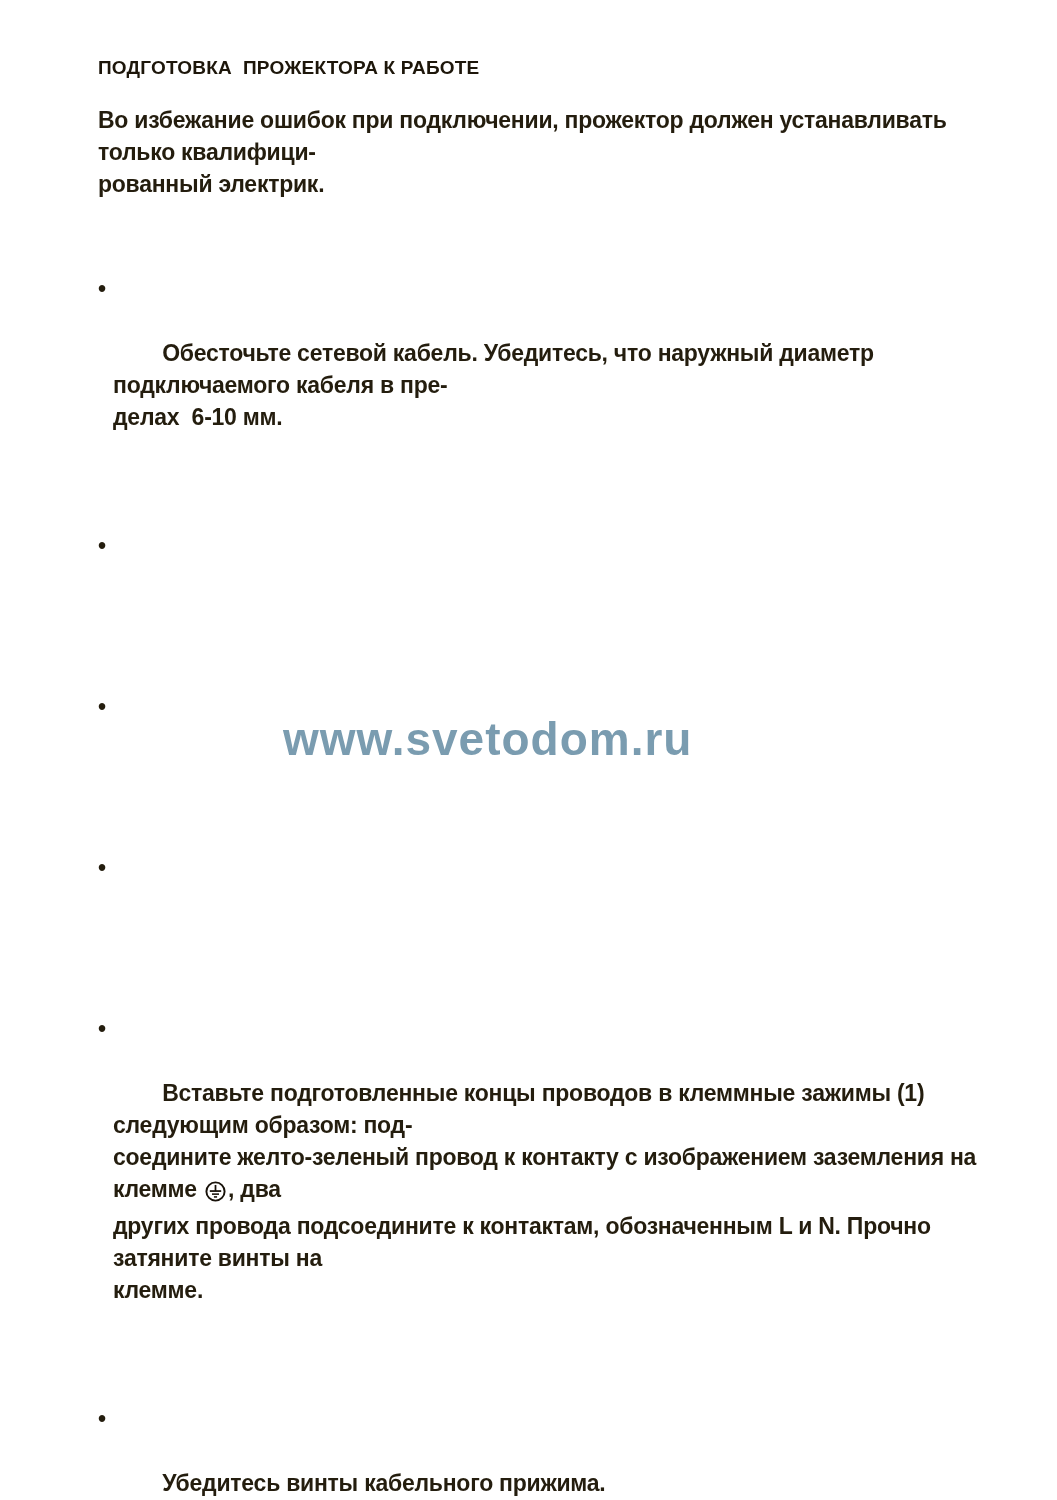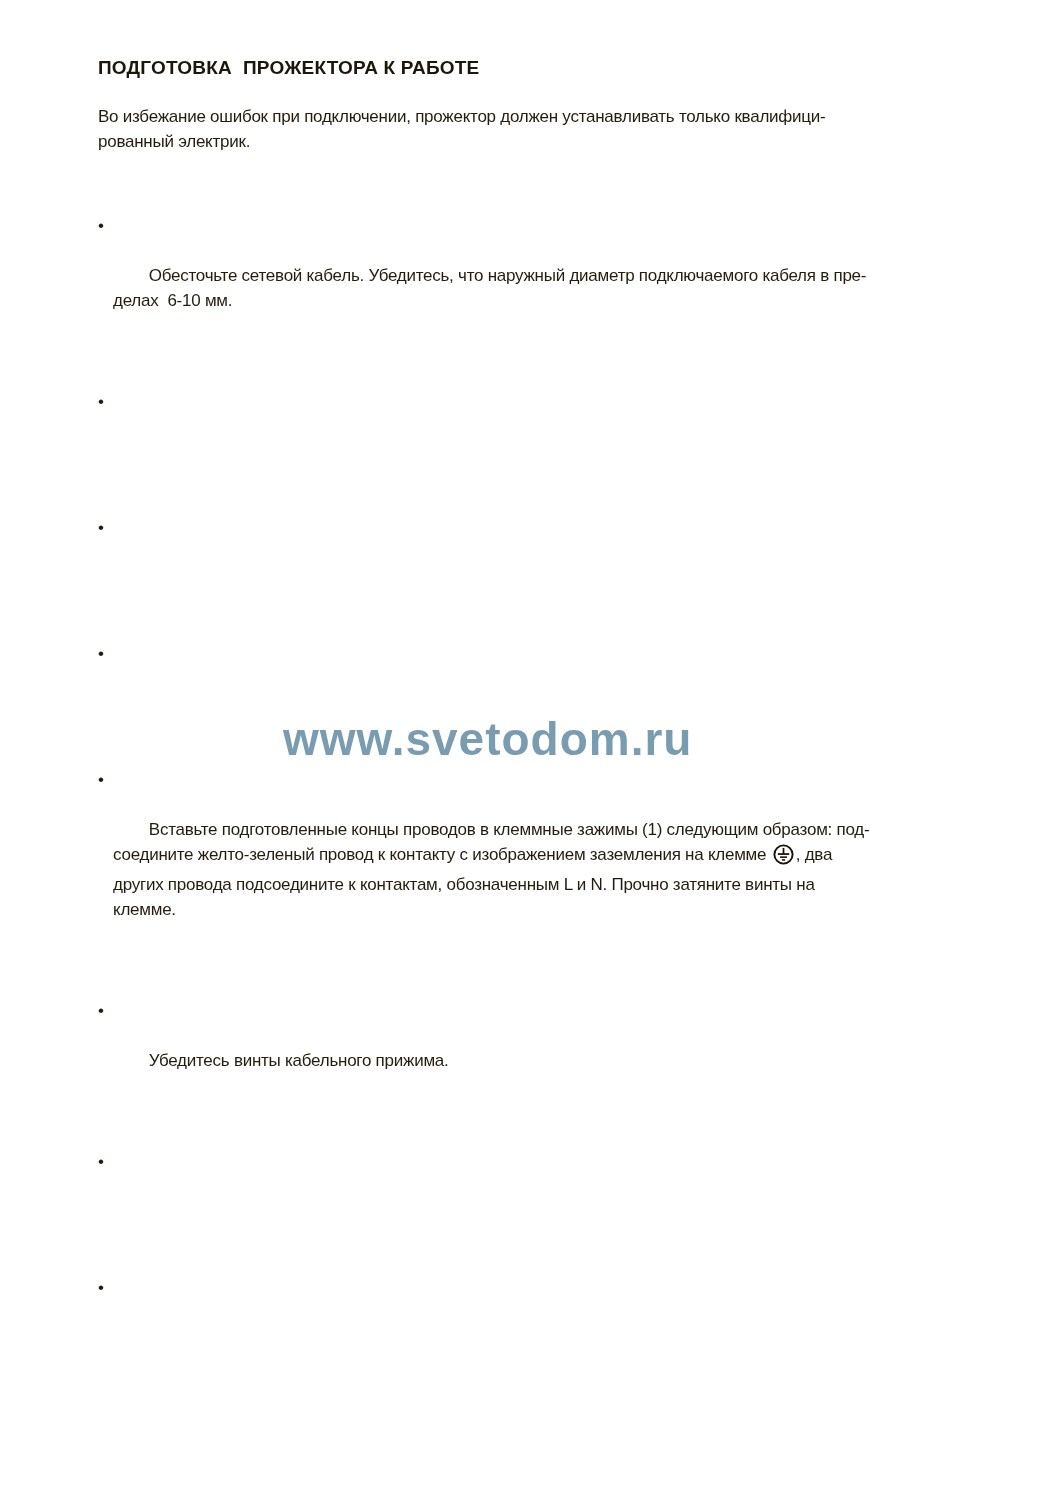--- a/index.html
+++ b/index.html
@@ -12,21 +12,21 @@
     overflow: hidden;
     color: #241d0e;
   }
   .content { padding: 57px 72px 0 98px; }
 
   h1.sec-title {
     font-size: 19px; font-weight: bold; color: #1d160a;
     letter-spacing: 0.2px; margin-bottom: 25px; white-space: pre-wrap;
   }
   .body-text {
-    font-size: 17px; font-weight: normal; line-height: 25px;
+    font-size: 23px; font-weight: bold; line-height: 32px;
     letter-spacing: -0.25px; white-space: pre-wrap;
   }
   p.intro { margin-bottom: 9px; }
   ul.bullets { list-style: none; margin-top: 44px; }
   ul.bullets.first { margin-top: 0; }
   ul.bullets li { position: relative; padding-left: 15px; margin-bottom: 1px; }
   ul.bullets .dot { position: absolute; left: 0; top: 0; }
   .ground-icon { display: inline-block; vertical-align: -5px; margin: 0 2px; }
 
   .watermark {

